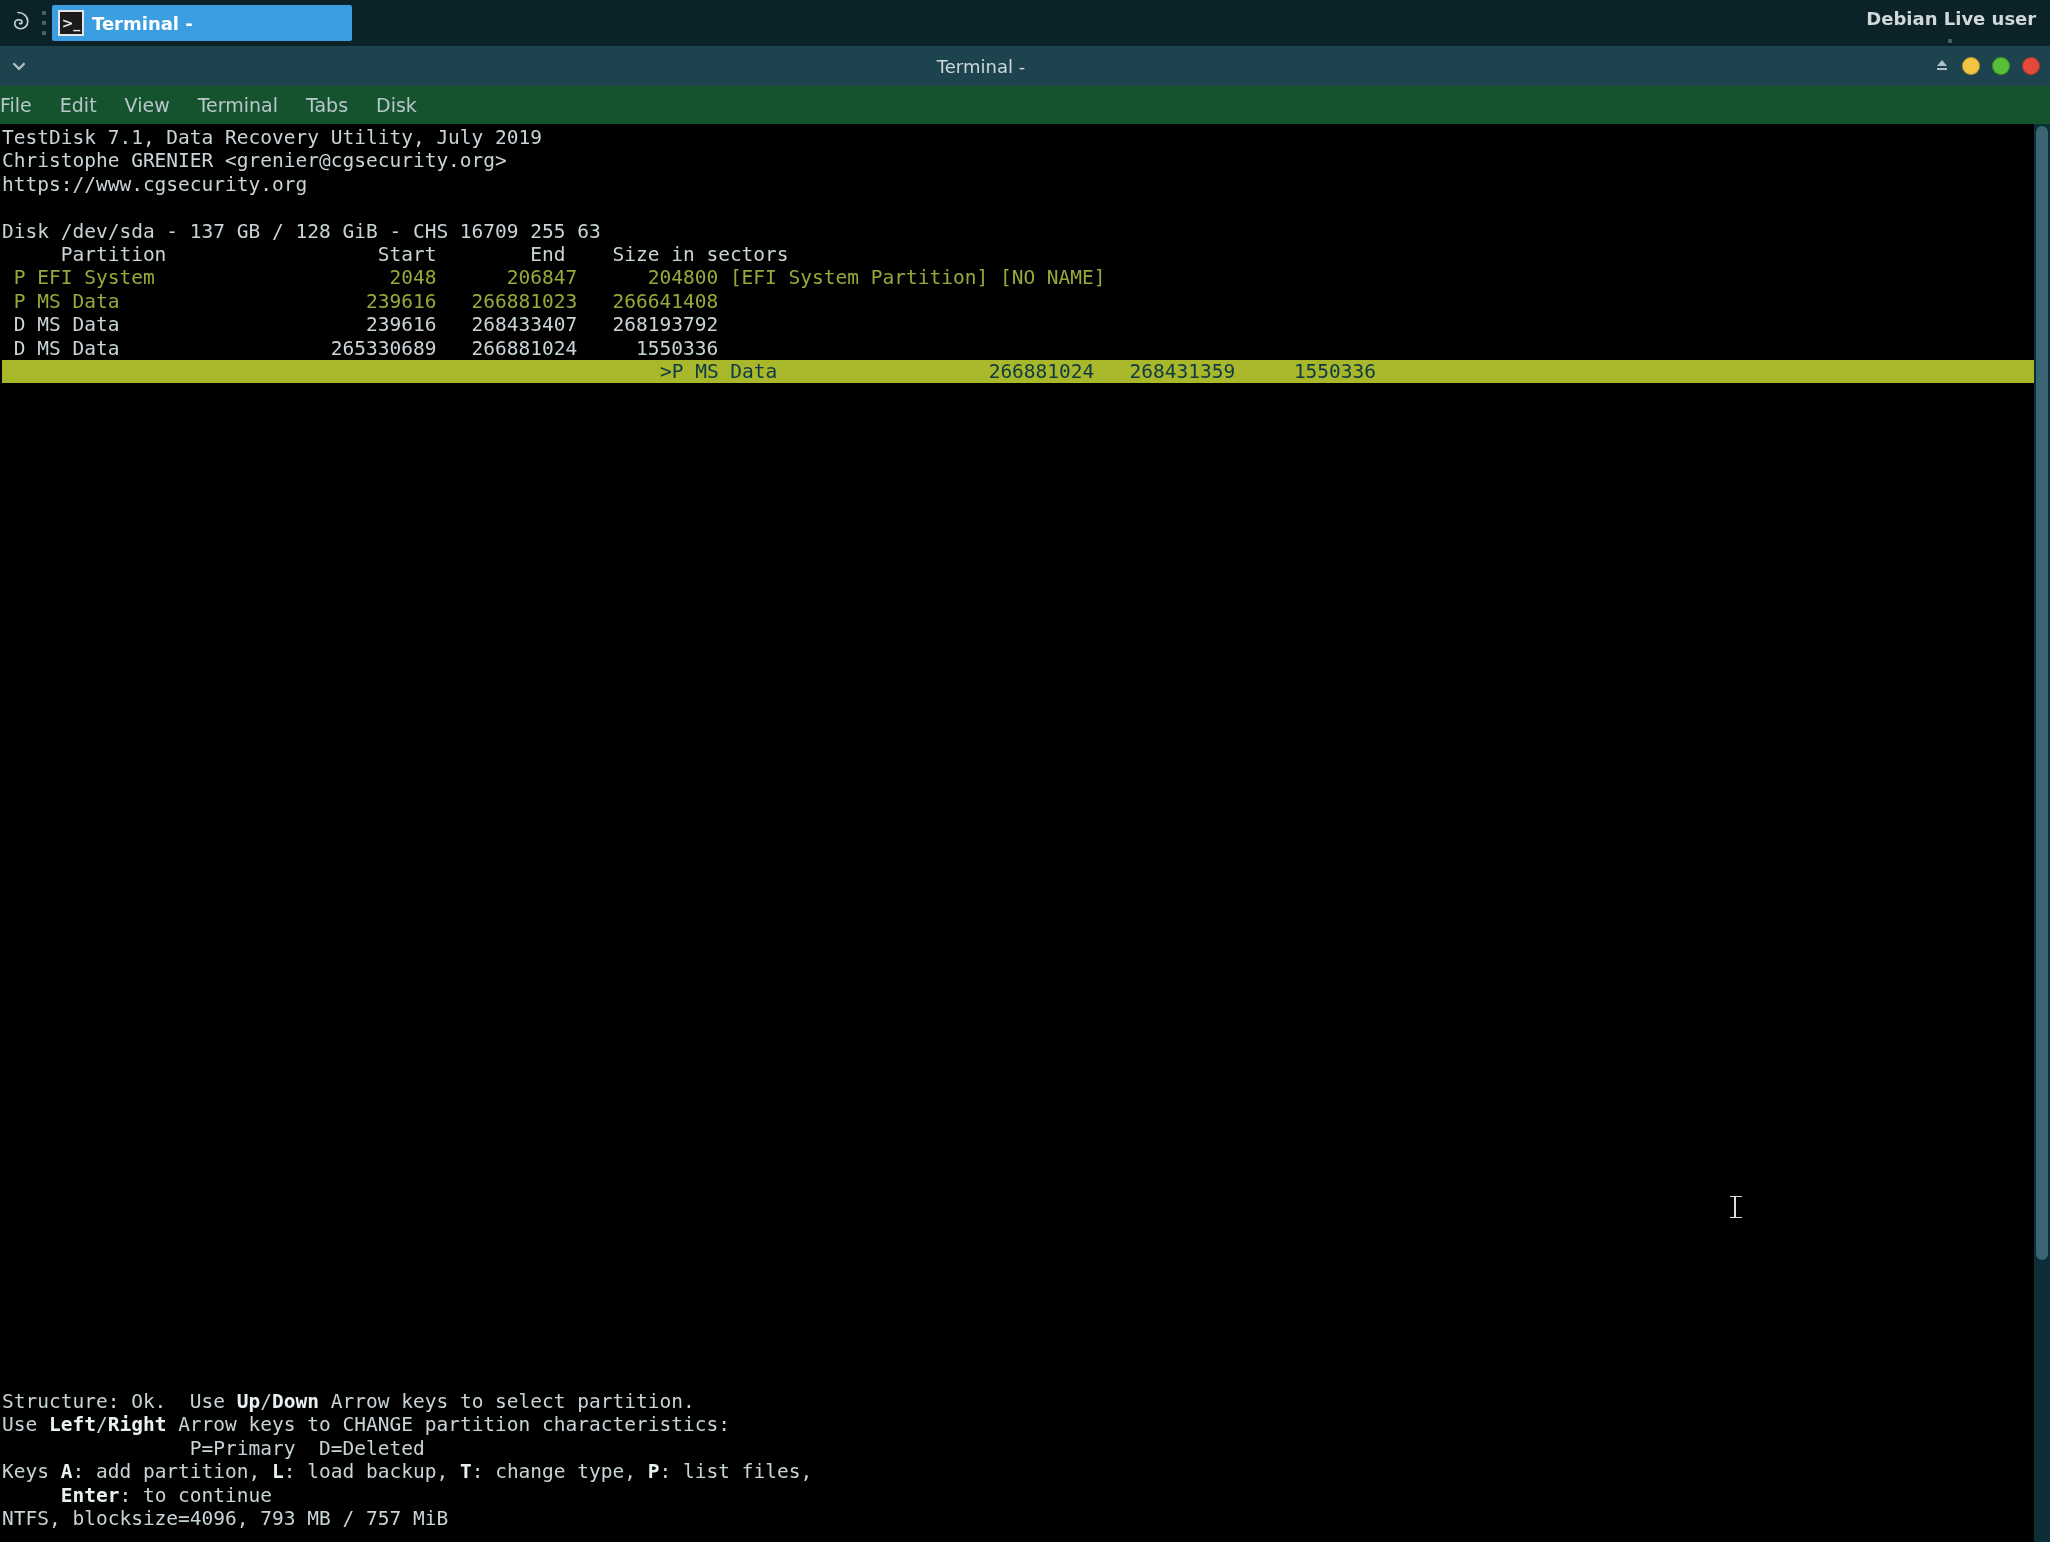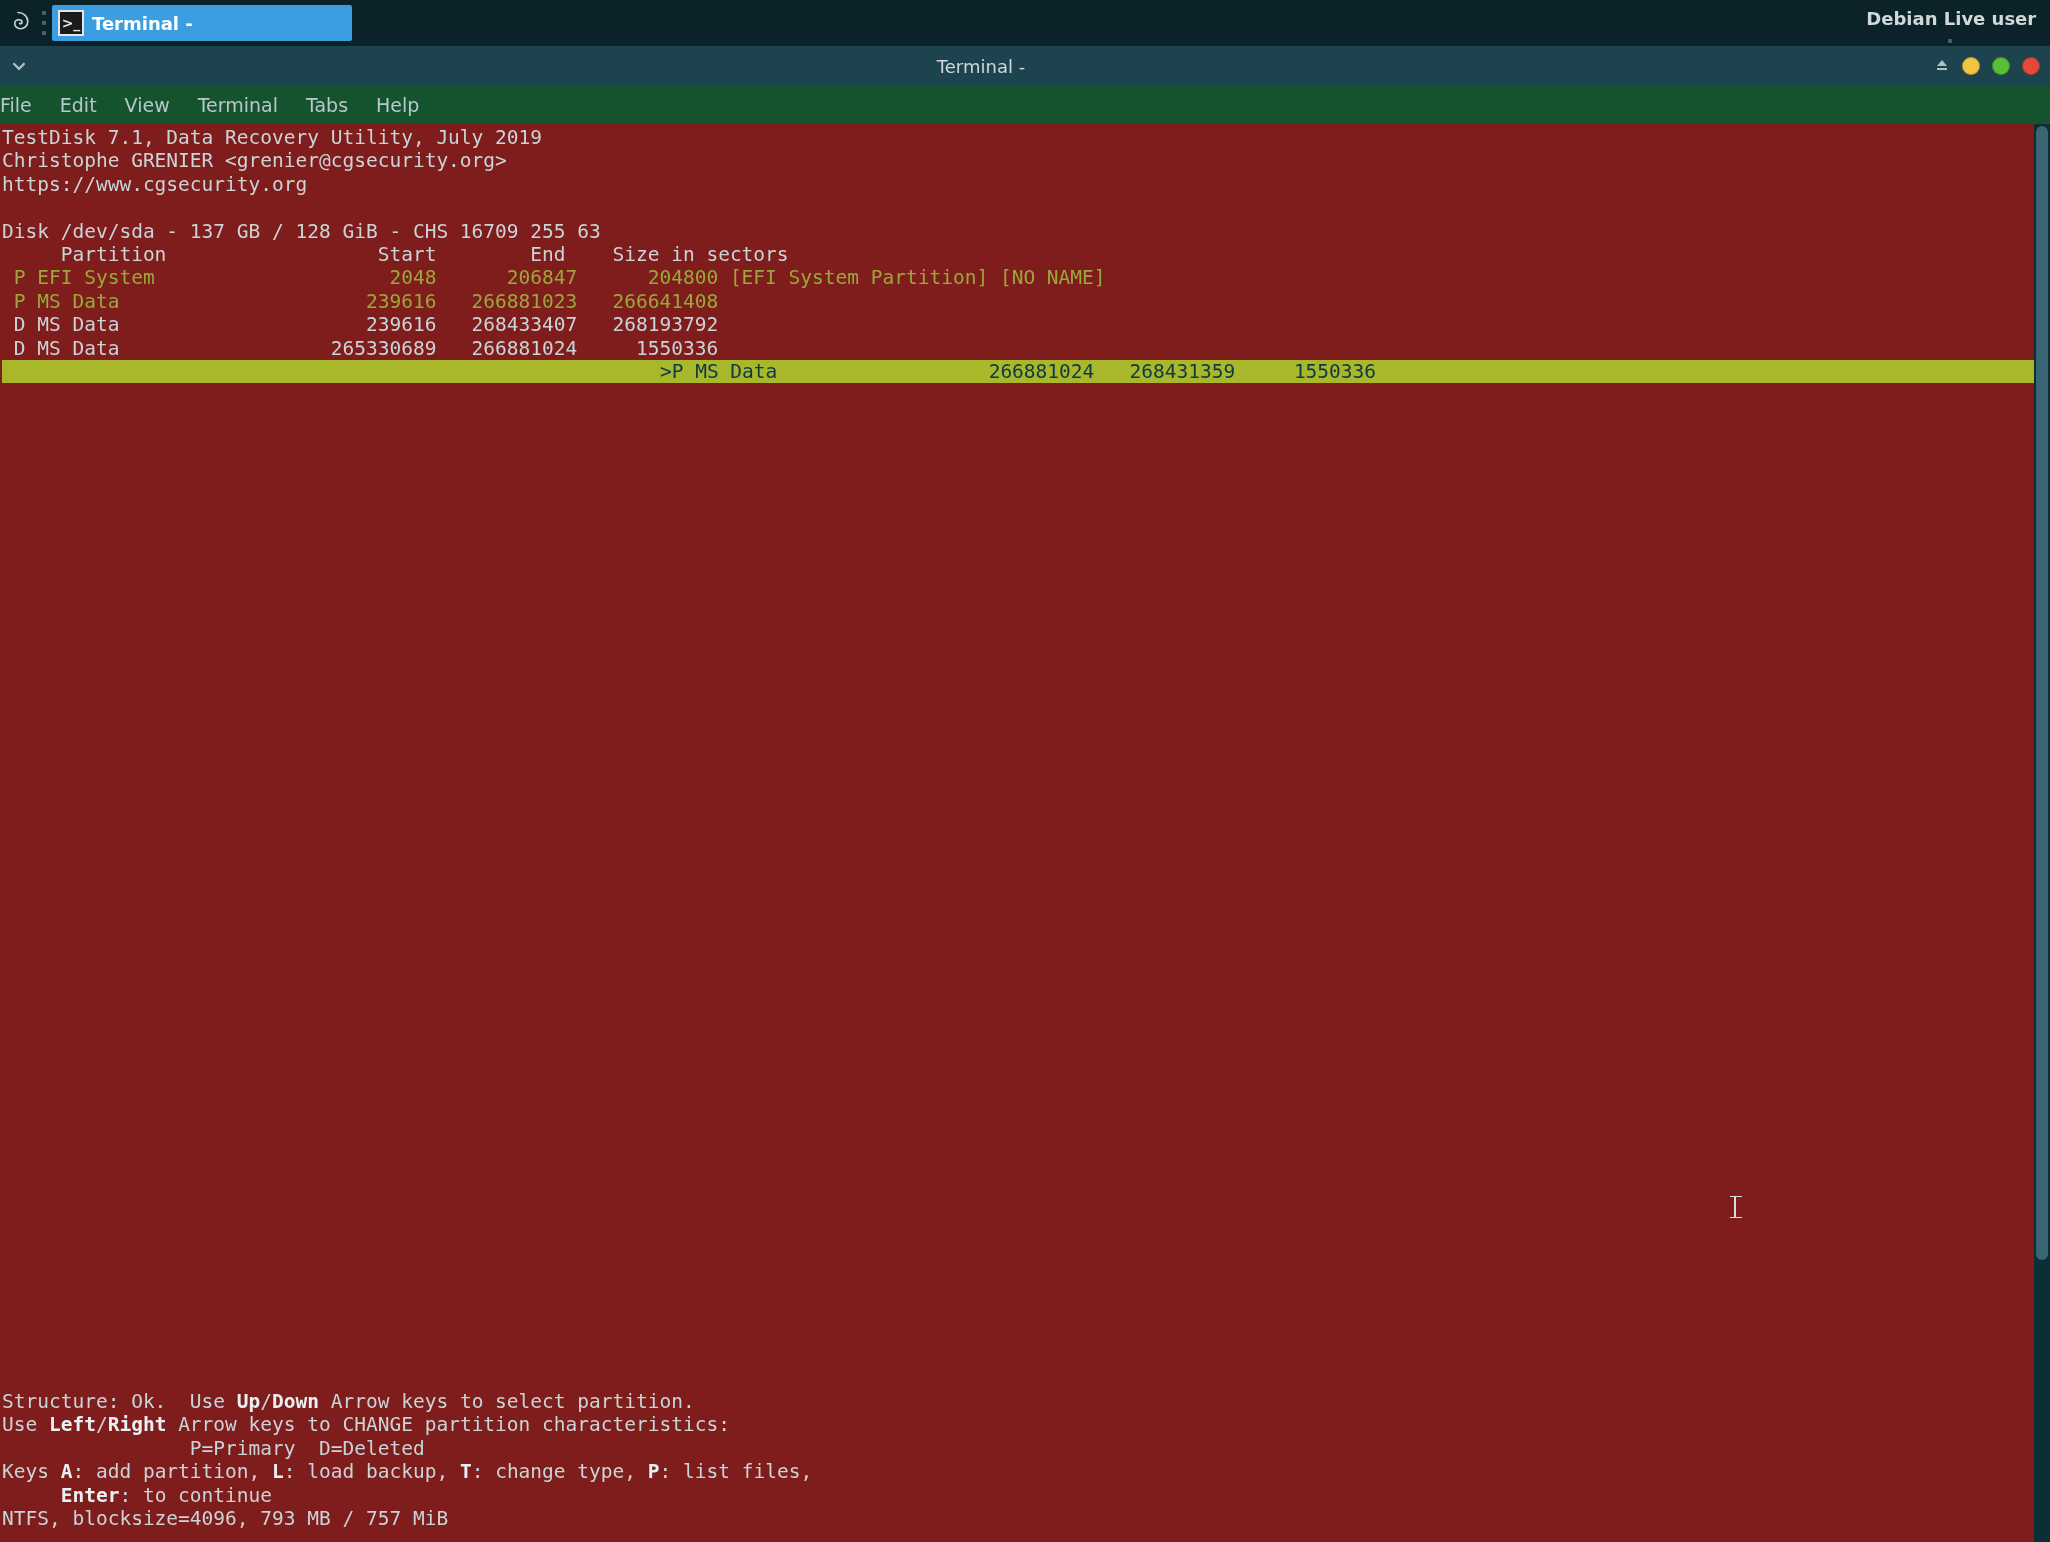--- a/index.html
+++ b/index.html
@@ -94,21 +94,21 @@
     padding: 0 0;
     color:#b9c7cb;
     font-size: 19px;
   }
   .menubar span { cursor: default; }
 
   
   .term-wrap { position:relative; flex:1; display:flex; }
   .term {
     flex:1;
-    background:#7f1d1d;
+    background:#000000;
     color:#c9d4d7;
     font-family: "DejaVu Sans Mono","Liberation Mono","Menlo",monospace;
     font-size: 19.5px;
     line-height: 23.4px;
     padding: 2px 0 2px 2px;
     white-space: pre;
     overflow:hidden;
   }
   .scrollbar {
     width: 16px;
@@ -204,21 +204,21 @@
       <span class="lamp red"></span>
     </span>
   </div>
 
   <div class="menubar">
     <span>File</span>
     <span>Edit</span>
     <span>View</span>
     <span>Terminal</span>
     <span>Tabs</span>
-    <span>Help</span>
+    <span>Disk</span>
   </div>
 
   <div class="term-wrap">
     <div class="term" id="term"><span class="row">TestDisk 7.1, Data Recovery Utility, July 2019</span><span class="row">Christophe GRENIER &lt;grenier@cgsecurity.org&gt;</span><span class="row">https://www.cgsecurity.org</span><span class="row">&nbsp;</span><span class="row">Disk /dev/sda - 137 GB / 128 GiB - CHS 16709 255 63</span><span class="row">     Partition                  Start        End    Size in sectors</span><span class="row c-olive"> P EFI System                    2048      206847      204800 [EFI System Partition] [NO NAME]</span><span class="row c-olive"> P MS Data                     239616   266881023   266641408</span><span class="row"> D MS Data                     239616   268433407   268193792</span><span class="row"> D MS Data                  265330689   266881024     1550336</span><span class="row sel">&gt;P MS Data                  266881024   268431359     1550336</span><span class="row">&nbsp;</span><span class="row">&nbsp;</span><span class="row">&nbsp;</span><span class="row">&nbsp;</span><span class="row">&nbsp;</span><span class="row">&nbsp;</span><span class="row">&nbsp;</span><span class="row">&nbsp;</span><span class="row">&nbsp;</span><span class="row">&nbsp;</span><span class="row">&nbsp;</span><span class="row">&nbsp;</span><span class="row">&nbsp;</span><span class="row">&nbsp;</span><span class="row">&nbsp;</span><span class="row">&nbsp;</span><span class="row">&nbsp;</span><span class="row">&nbsp;</span><span class="row">&nbsp;</span><span class="row">&nbsp;</span><span class="row">&nbsp;</span><span class="row">&nbsp;</span><span class="row">&nbsp;</span><span class="row">&nbsp;</span><span class="row">&nbsp;</span><span class="row">&nbsp;</span><span class="row">&nbsp;</span><span class="row">&nbsp;</span><span class="row">&nbsp;</span><span class="row">&nbsp;</span><span class="row">&nbsp;</span><span class="row">&nbsp;</span><span class="row">&nbsp;</span><span class="row">&nbsp;</span><span class="row">&nbsp;</span><span class="row">&nbsp;</span><span class="row">&nbsp;</span><span class="row">&nbsp;</span><span class="row">&nbsp;</span><span class="row">&nbsp;</span><span class="row">&nbsp;</span><span class="row">&nbsp;</span><span class="row">&nbsp;</span><span class="row">Structure: Ok.  Use <span class="bold">Up</span>/<span class="bold">Down</span> Arrow keys to select partition.</span><span class="row">Use <span class="bold">Left</span>/<span class="bold">Right</span> Arrow keys to CHANGE partition characteristics:</span><span class="row">                P=Primary  D=Deleted</span><span class="row">Keys <span class="bold">A</span>: add partition, <span class="bold">L</span>: load backup, <span class="bold">T</span>: change type, <span class="bold">P</span>: list files,</span><span class="row">     <span class="bold">Enter</span>: to continue</span><span class="row">NTFS, blocksize=4096, 793 MB / 757 MiB</span></div>
     <div class="scrollbar">
       <div class="thumb"></div>
     </div>
     <div class="ibeam" id="ibeam" style="left: 1734.3px; top: 1071.69px;"></div>
   </div>
 

